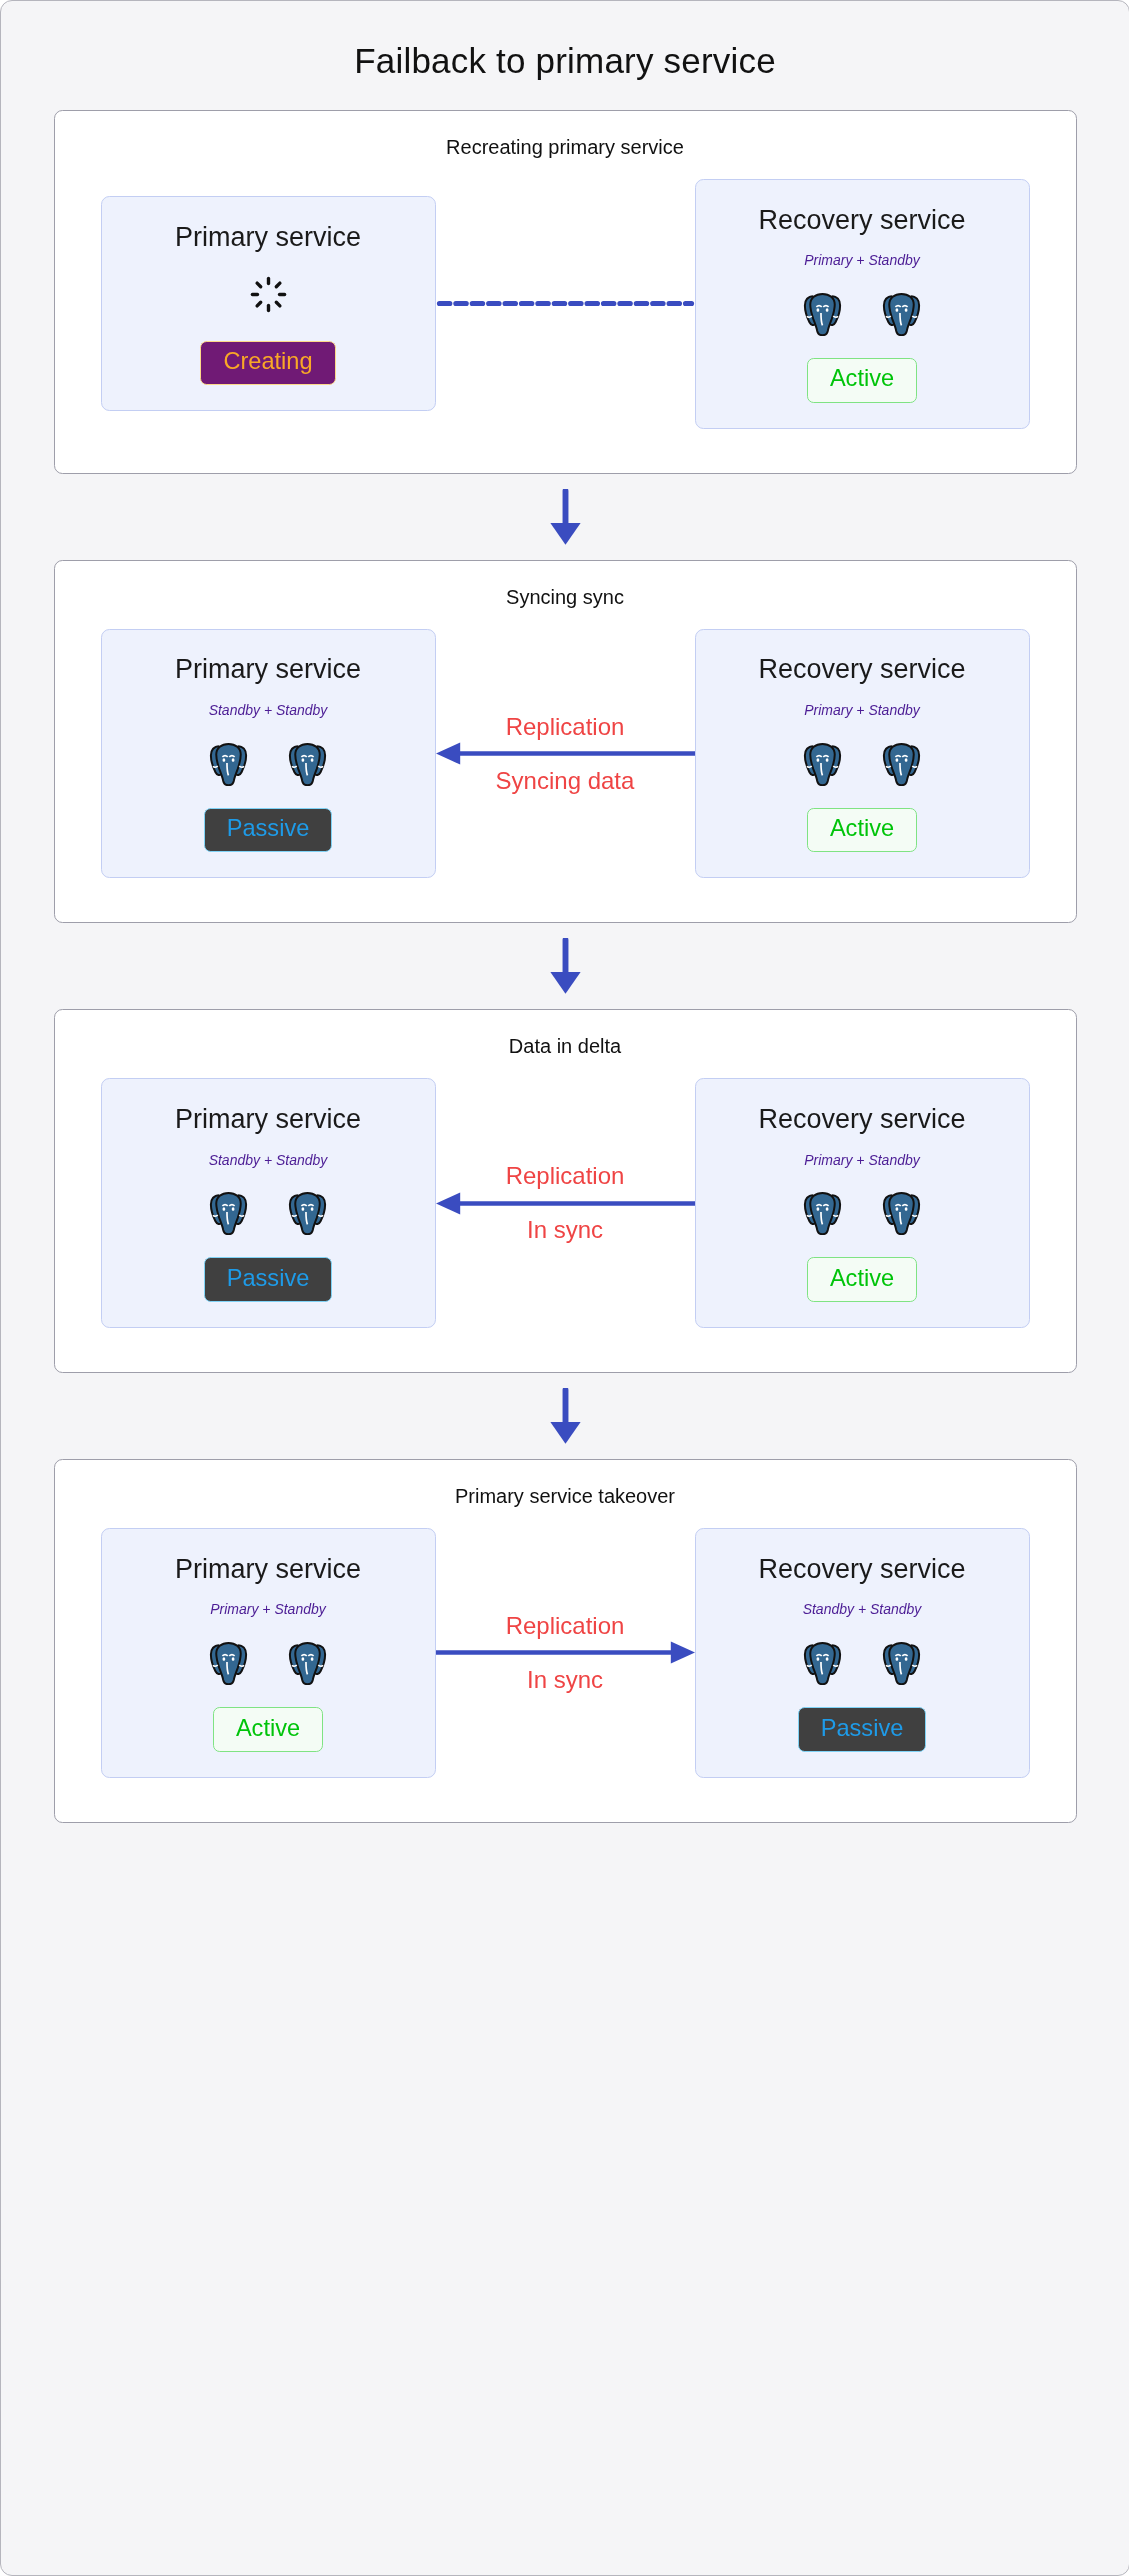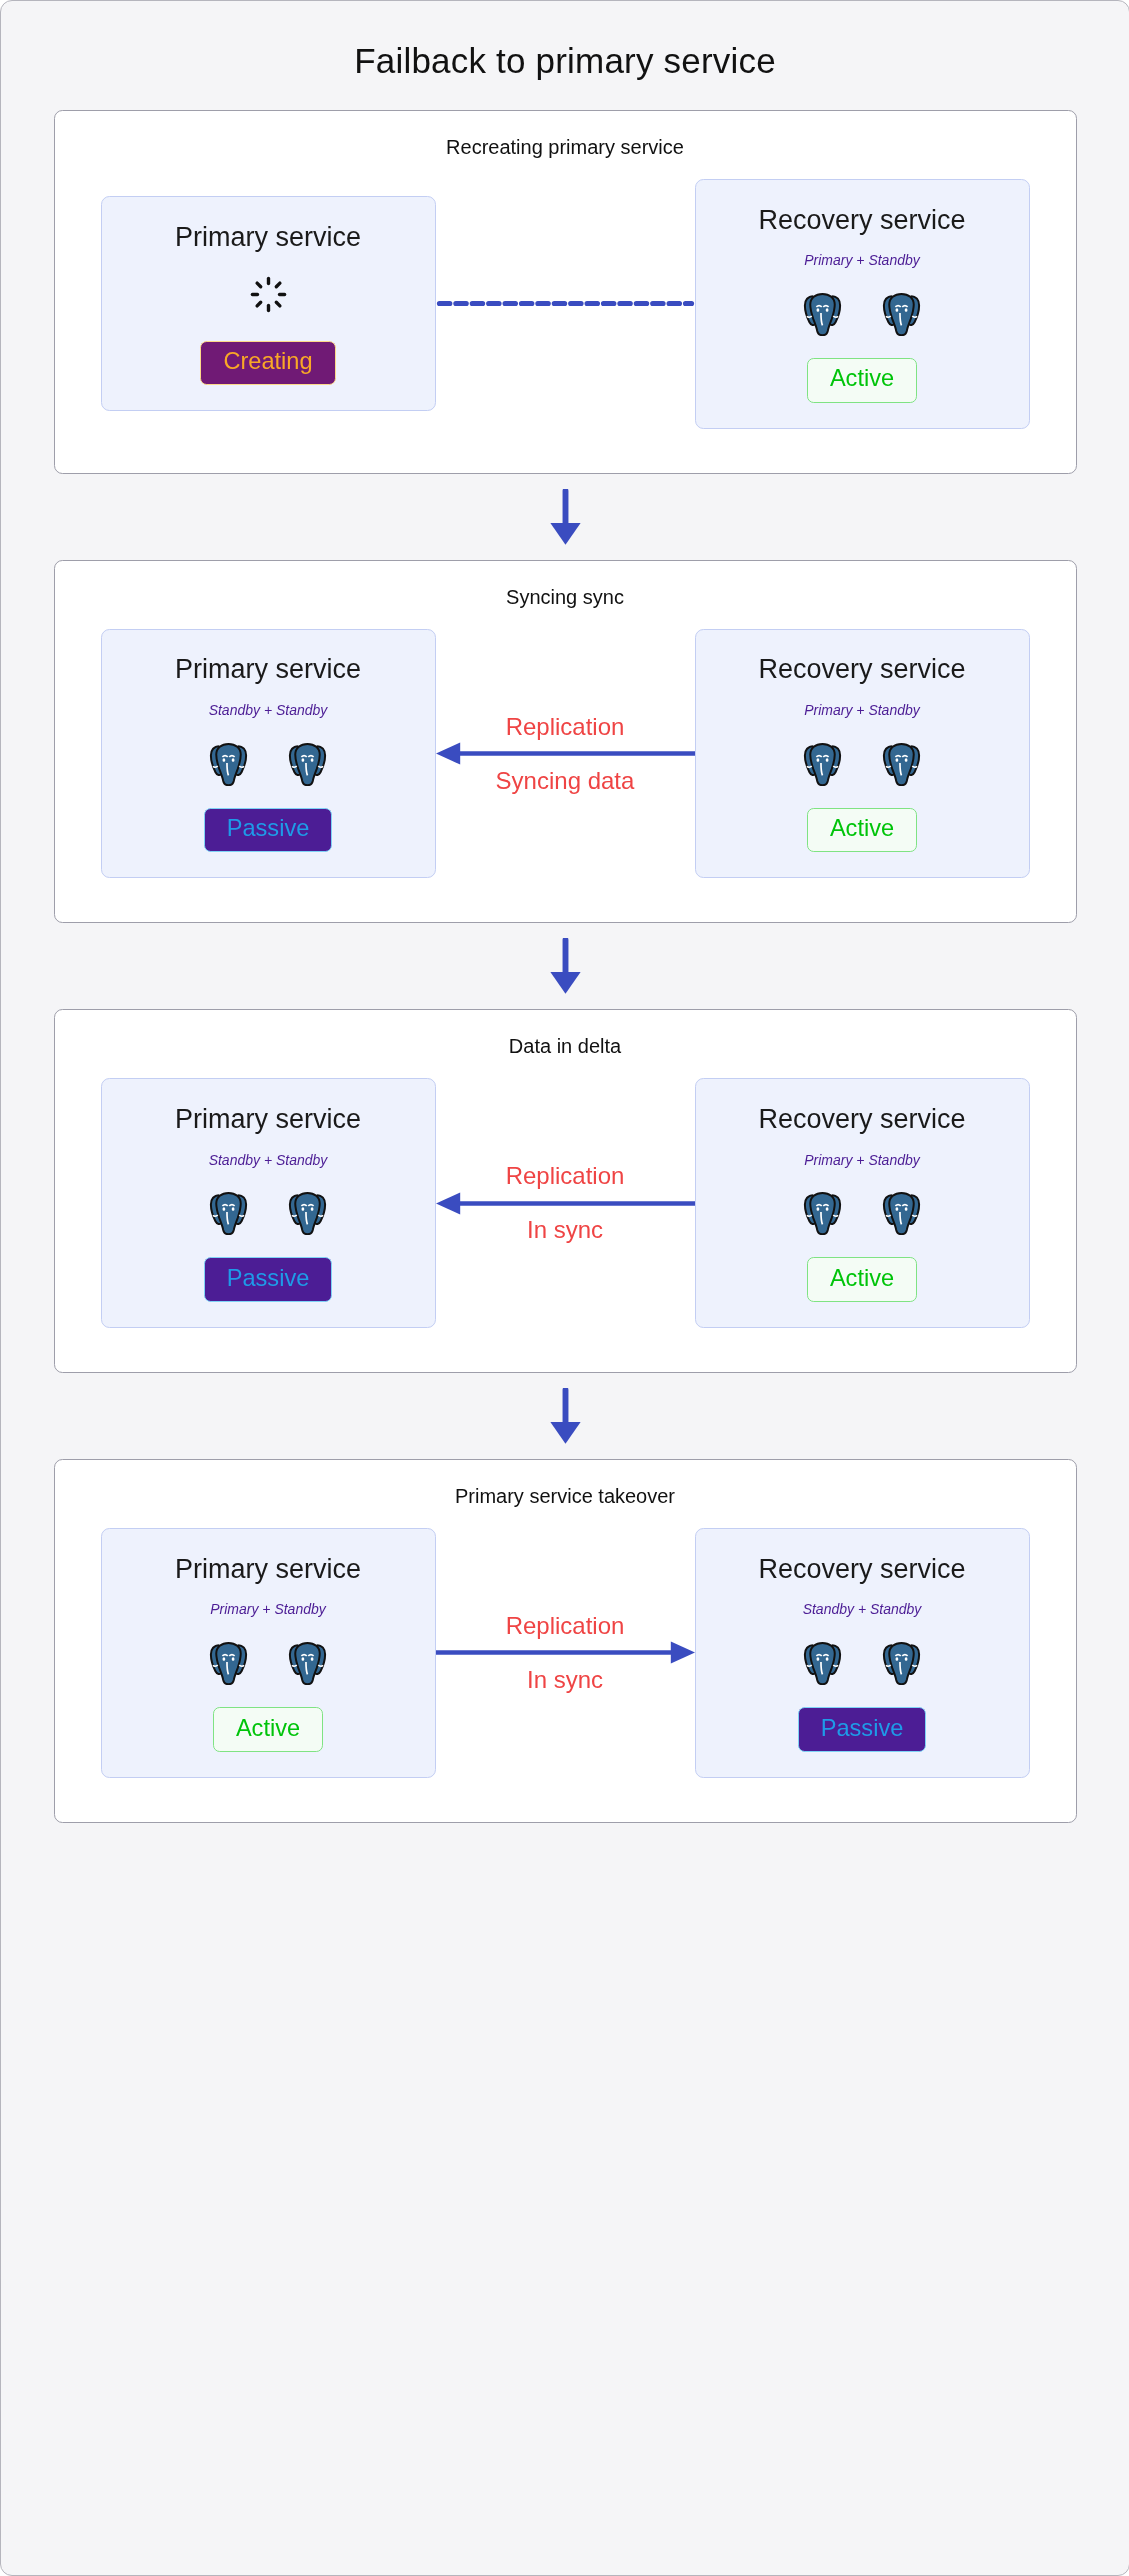--- a/index.html
+++ b/index.html
@@ -86,21 +86,21 @@
   }
   .badge {
     display: inline-block;
     font-size: 23.6px;
     padding: 7.6px 22px 9.3px 22px;
     border-radius: 6.7px;
     border: 1.7px solid;
     line-height: 1.1;
   }
   .badge.active  { color: #00c40a; border-color: #7fe383; background: #f4fcf5; text-align: right; }
-  .badge.passive { color: #1e9be8; border-color: #7fd3f6; background: #4c1d95; }
+  .badge.passive { color: #1e9be8; border-color: #7fd3f6; background: #404040; }
   .badge.creating{ color: #f9a826; border-color: #fcd98a; background: #701a75; }
 
   .connector {
     flex: 1;
     position: relative;
     height: 126px;
     display: flex;
     flex-direction: column;
     align-items: center;
     justify-content: center;

